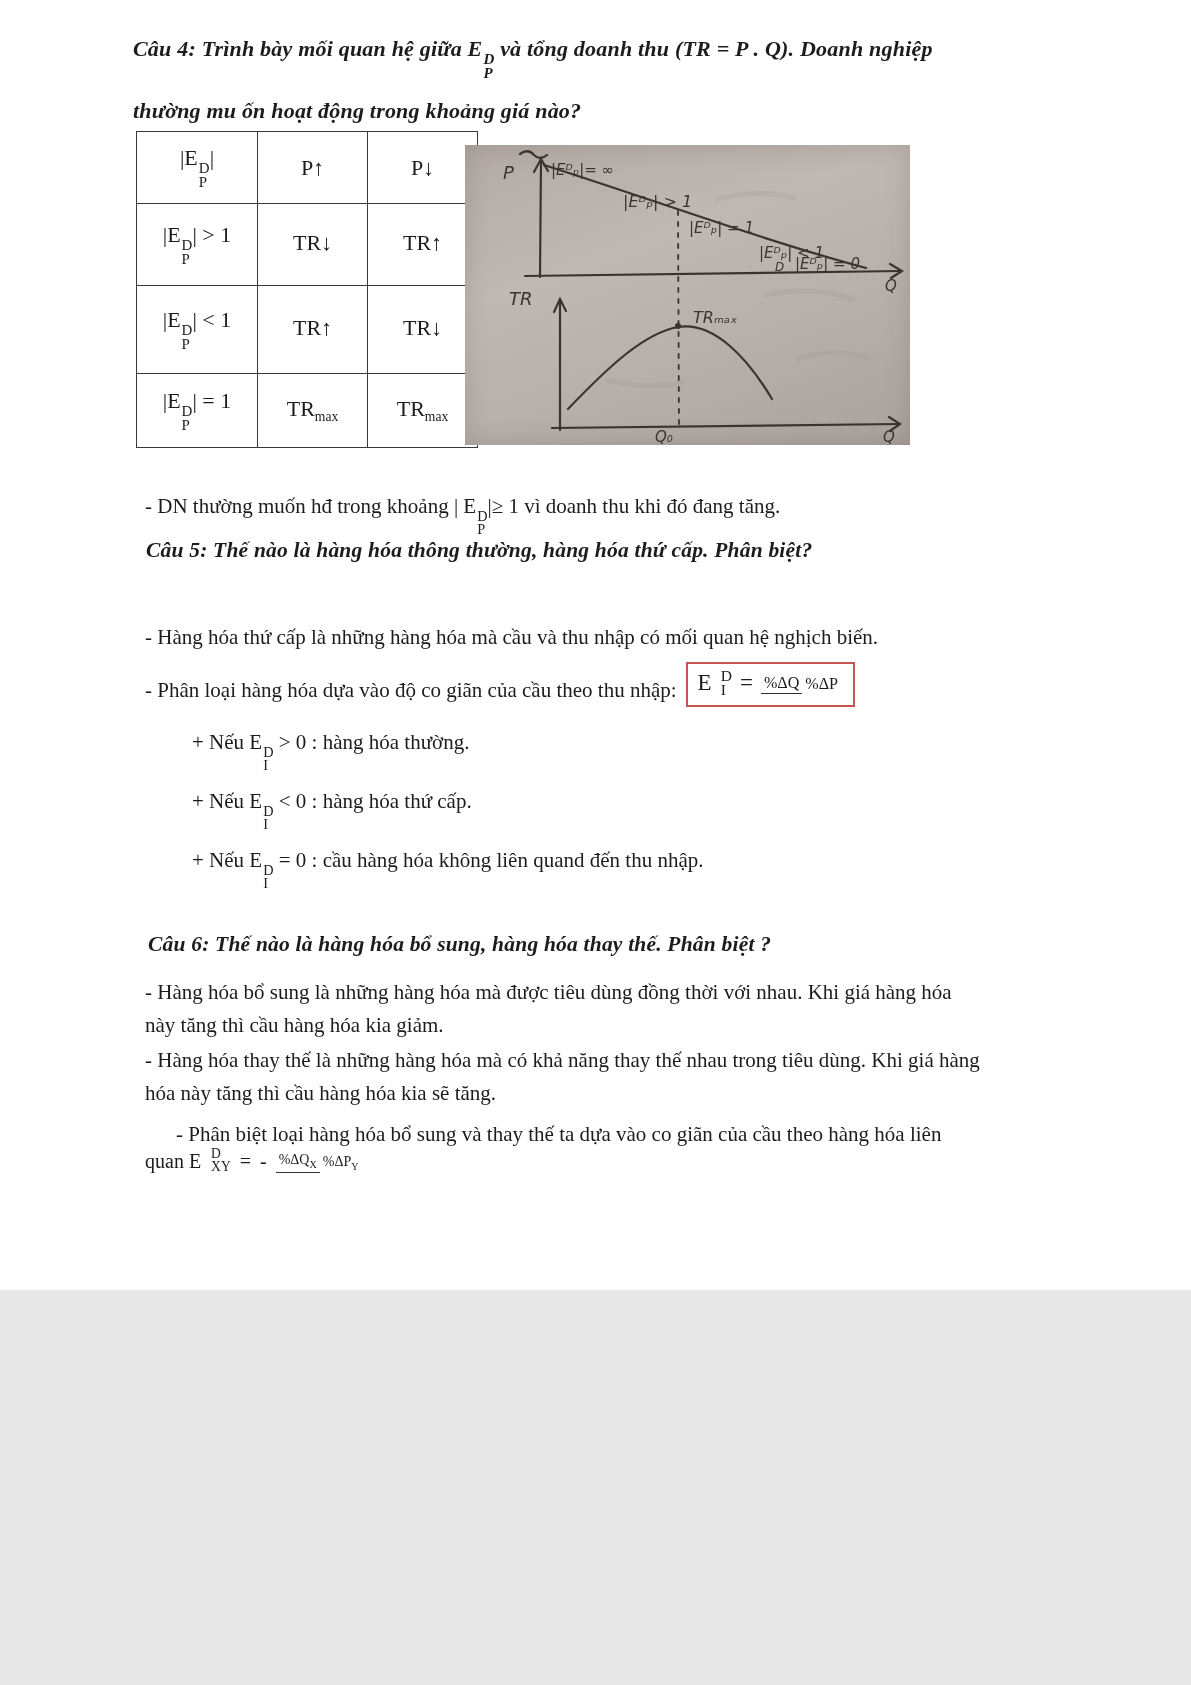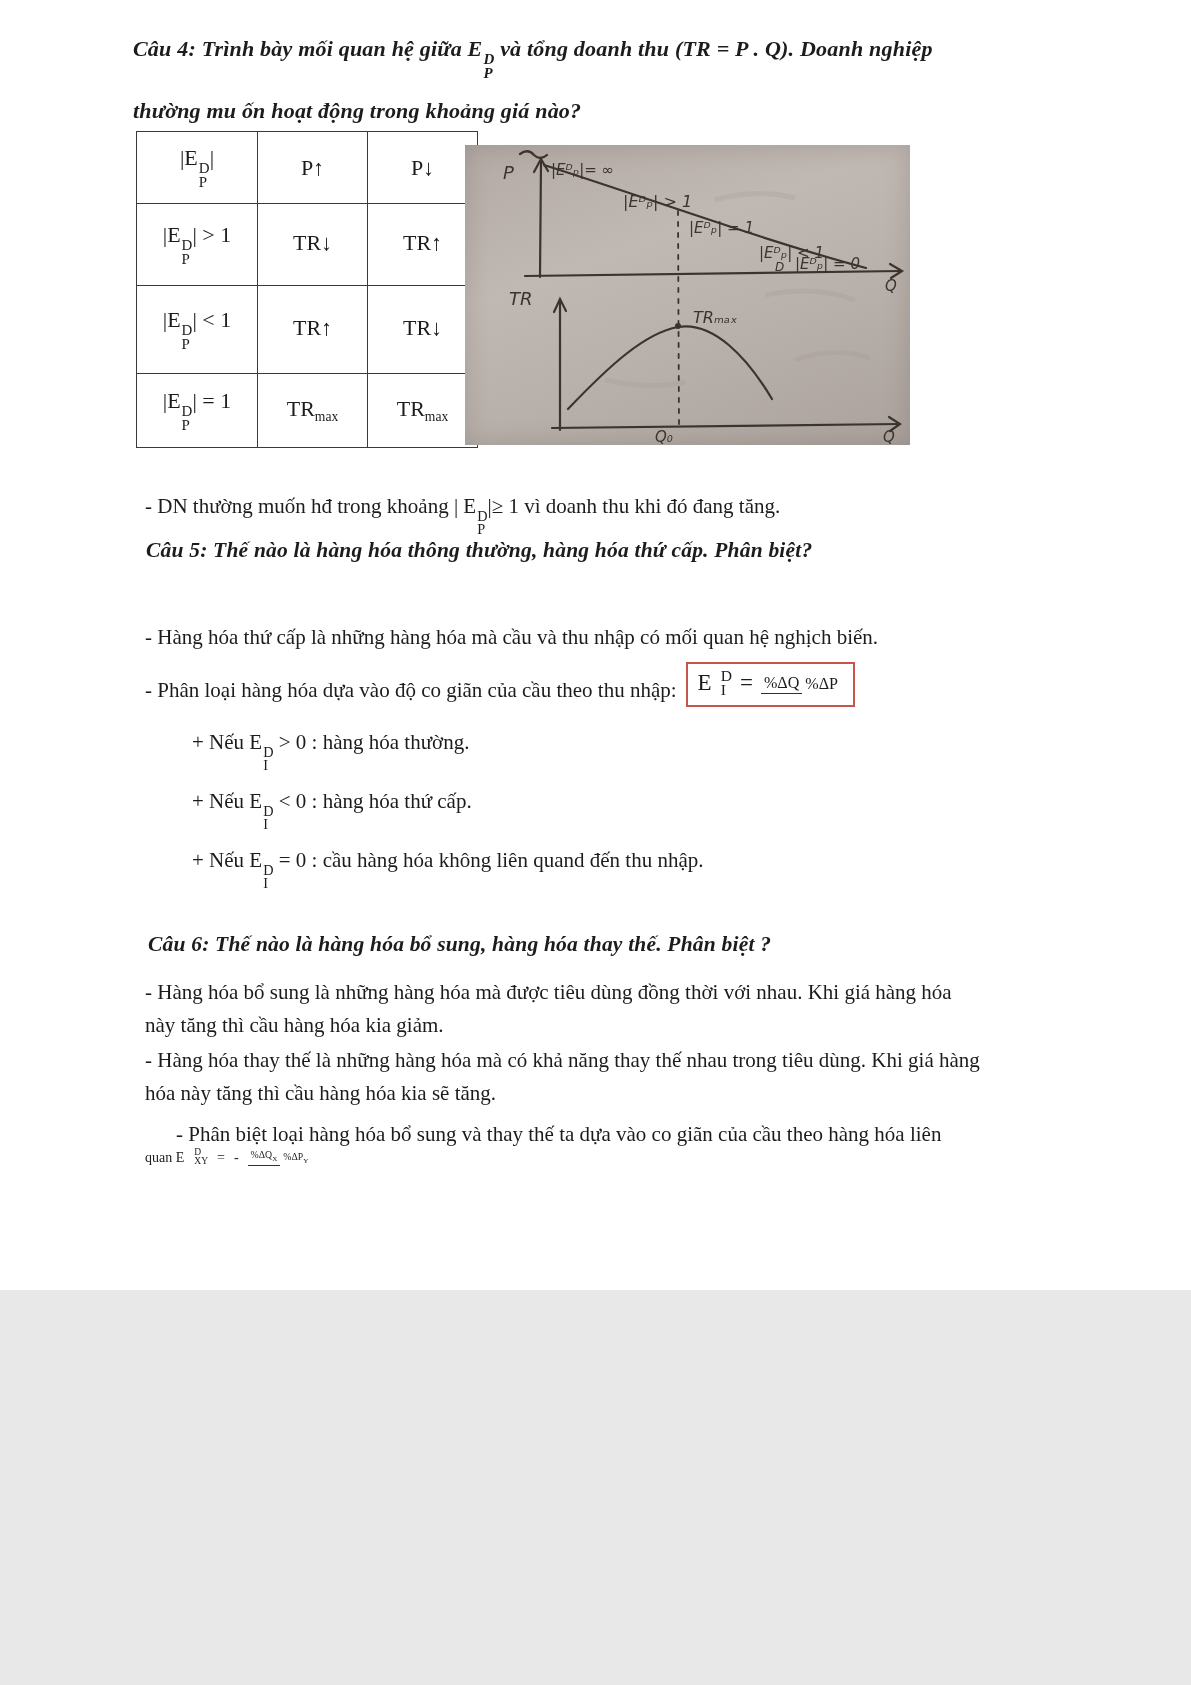--- a/index.html
+++ b/index.html
@@ -171,21 +171,21 @@
         <span>D</span>
         <span>I</span>
       </span><span> = 0 : cầu hàng hóa không liên quand đến thu nhập.</span>
   </div>
 
   <div class="abs h-bold-italic" style="left:148px;top:932px;width:980px;font-size:21.5px;">Câu 6: Thế nào là hàng hóa bổ sung, hàng hóa thay thế. Phân biệt ?</div>
   <div class="abs body-text" style="left:145px;top:976px;width:838px;">- Hàng hóa bổ sung là những hàng hóa mà được tiêu dùng đồng thời với nhau. Khi giá hàng hóa này tăng thì cầu hàng hóa kia giảm.</div>
   <div class="abs body-text" style="left:145px;top:1044px;width:838px;">- Hàng hóa thay thế là những hàng hóa mà có khả năng thay thế nhau trong tiêu dùng. Khi giá hàng hóa này tăng thì cầu hàng hóa kia sẽ tăng.</div>
   <div class="abs body-text" style="left:145px;top:1118px;width:900px;margin-left:31px;">- Phân biệt loại hàng hóa bổ sung và thay thế ta dựa vào co giãn của cầu theo hàng hóa liên</div>
 
-  <div class="abs flexline" style="left:145px;top:1148px;font-size:14px;">
+  <div class="abs flexline" style="left:145px;top:1148px;font-size:20px;">
     <span>quan E</span>
       <span class="est">
         <span>D</span>
         <span>XY</span>
       </span>
     <span>=</span>
     <span>-</span>
     <span class="frac">
       <span class="num"><span>%ΔQ</span><sub>X</sub></span>
       <span class="den"><span>%ΔP</span><sub>Y</sub></span>

